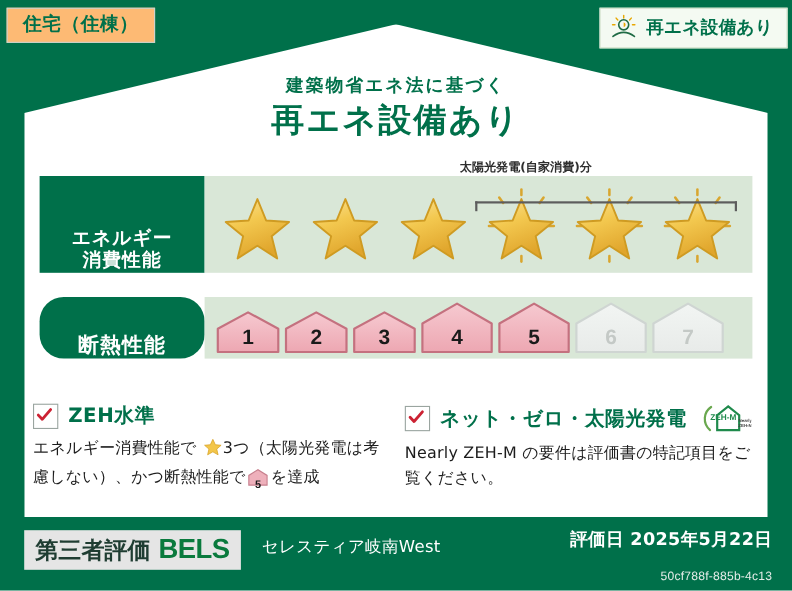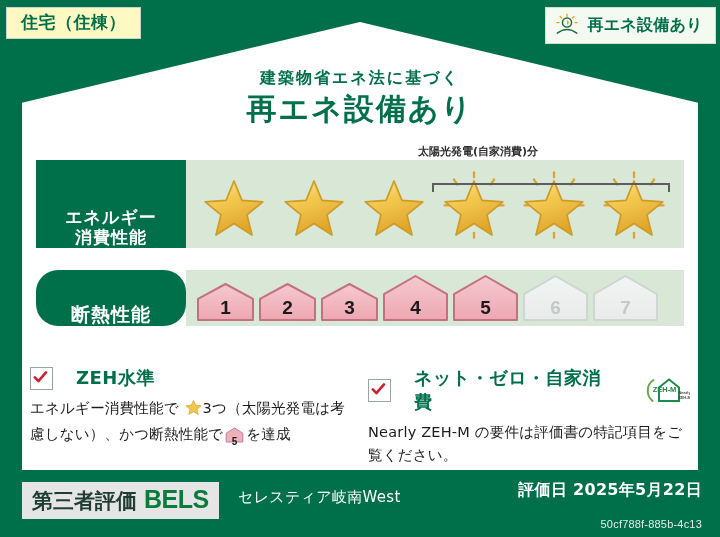--- a/index.html
+++ b/index.html
@@ -17,21 +17,21 @@
     position:absolute;
     left:22px; top:22px;
     width:676px; height:448px;
     background:#ffffff;
     clip-path:polygon(0% 18%, 50% 0%, 100% 18%, 100% 100%, 0% 100%);
   }
 
   
   .cat-tag{
     position:absolute; left:6px; top:7px;
-    background:#fef9c3;
+    background:#fdba74;
     border:1px solid #c9d3cd;
     padding:5px 14px 6px 14px;
     font-size:17px; font-weight:bold;
     color:#00704a;
     letter-spacing:.5px;
     line-height:1.1;
     z-index:6;
   }
 
   
@@ -147,21 +147,21 @@
   .hnum.off{color:#c4c9c6;}
 
   
   .crit{
     position:absolute;
     z-index:5;
   }
   #crit-left {left:30px; top:366px; width:320px;}
   #crit-right{left:368px; top:366px; width:322px;}
 
-  .crit-head{display:flex;align-items:center;gap:23px;}
+  .crit-head{display:flex;align-items:center;gap:9px;}
   .cbox{
     width:21px;height:21px;flex:none;
     border:1px solid #9aa5a0;background:#ffffff;
     position:relative;
   }
   .cbox svg{position:absolute;left:2px;top:2px;}
   .crit-title{
     font-size:18px;font-weight:bold;color:#00704a;letter-spacing:.5px;
   }
   .crit-body{
@@ -472,21 +472,21 @@
     </div>
   </div>
 
   <div class="crit" id="crit-right">
     <div class="crit-head">
       <span class="cbox">
         <svg width="15" height="15" viewBox="0 0 15 15">
           <path d="M1.8 7.4 L5.4 11.2 L13 2.4" fill="none" stroke="#cc2233" stroke-width="2.6" stroke-linecap="round" stroke-linejoin="round"></path>
         </svg>
       </span>
-      <span class="crit-title">ネット・ゼロ・自家消費</span>
+      <span class="crit-title">ネット・ゼロ・太陽光発電</span>
       <span class="zehm-logo">
         <svg width="44" height="28" viewBox="0 0 44 28">
           <path d="M6.5 25 C-0.5 19 0.5 8.5 7.5 4" fill="none" stroke="#6aa84f" stroke-width="2" stroke-linecap="round"></path>
           <path d="M13 25 L13 11.5 L23 3.5 L33 11.5 L33 25 Z" fill="none" stroke="#1f8a4c" stroke-width="2"></path>
           <text x="18.5" y="16" font-size="7.5" font-weight="bold" fill="#1f8a4c" font-family="Liberation Sans, sans-serif" text-anchor="middle">ZEH-M</text>
           <text x="38.5" y="18" font-size="4" font-weight="bold" fill="#444" font-family="Liberation Sans, sans-serif" text-anchor="middle">Nearly</text>
           <text x="38.5" y="22.5" font-size="4" font-weight="bold" fill="#444" font-family="Liberation Sans, sans-serif" text-anchor="middle">ZEH-M</text>
         </svg>
       </span>
     </div>

